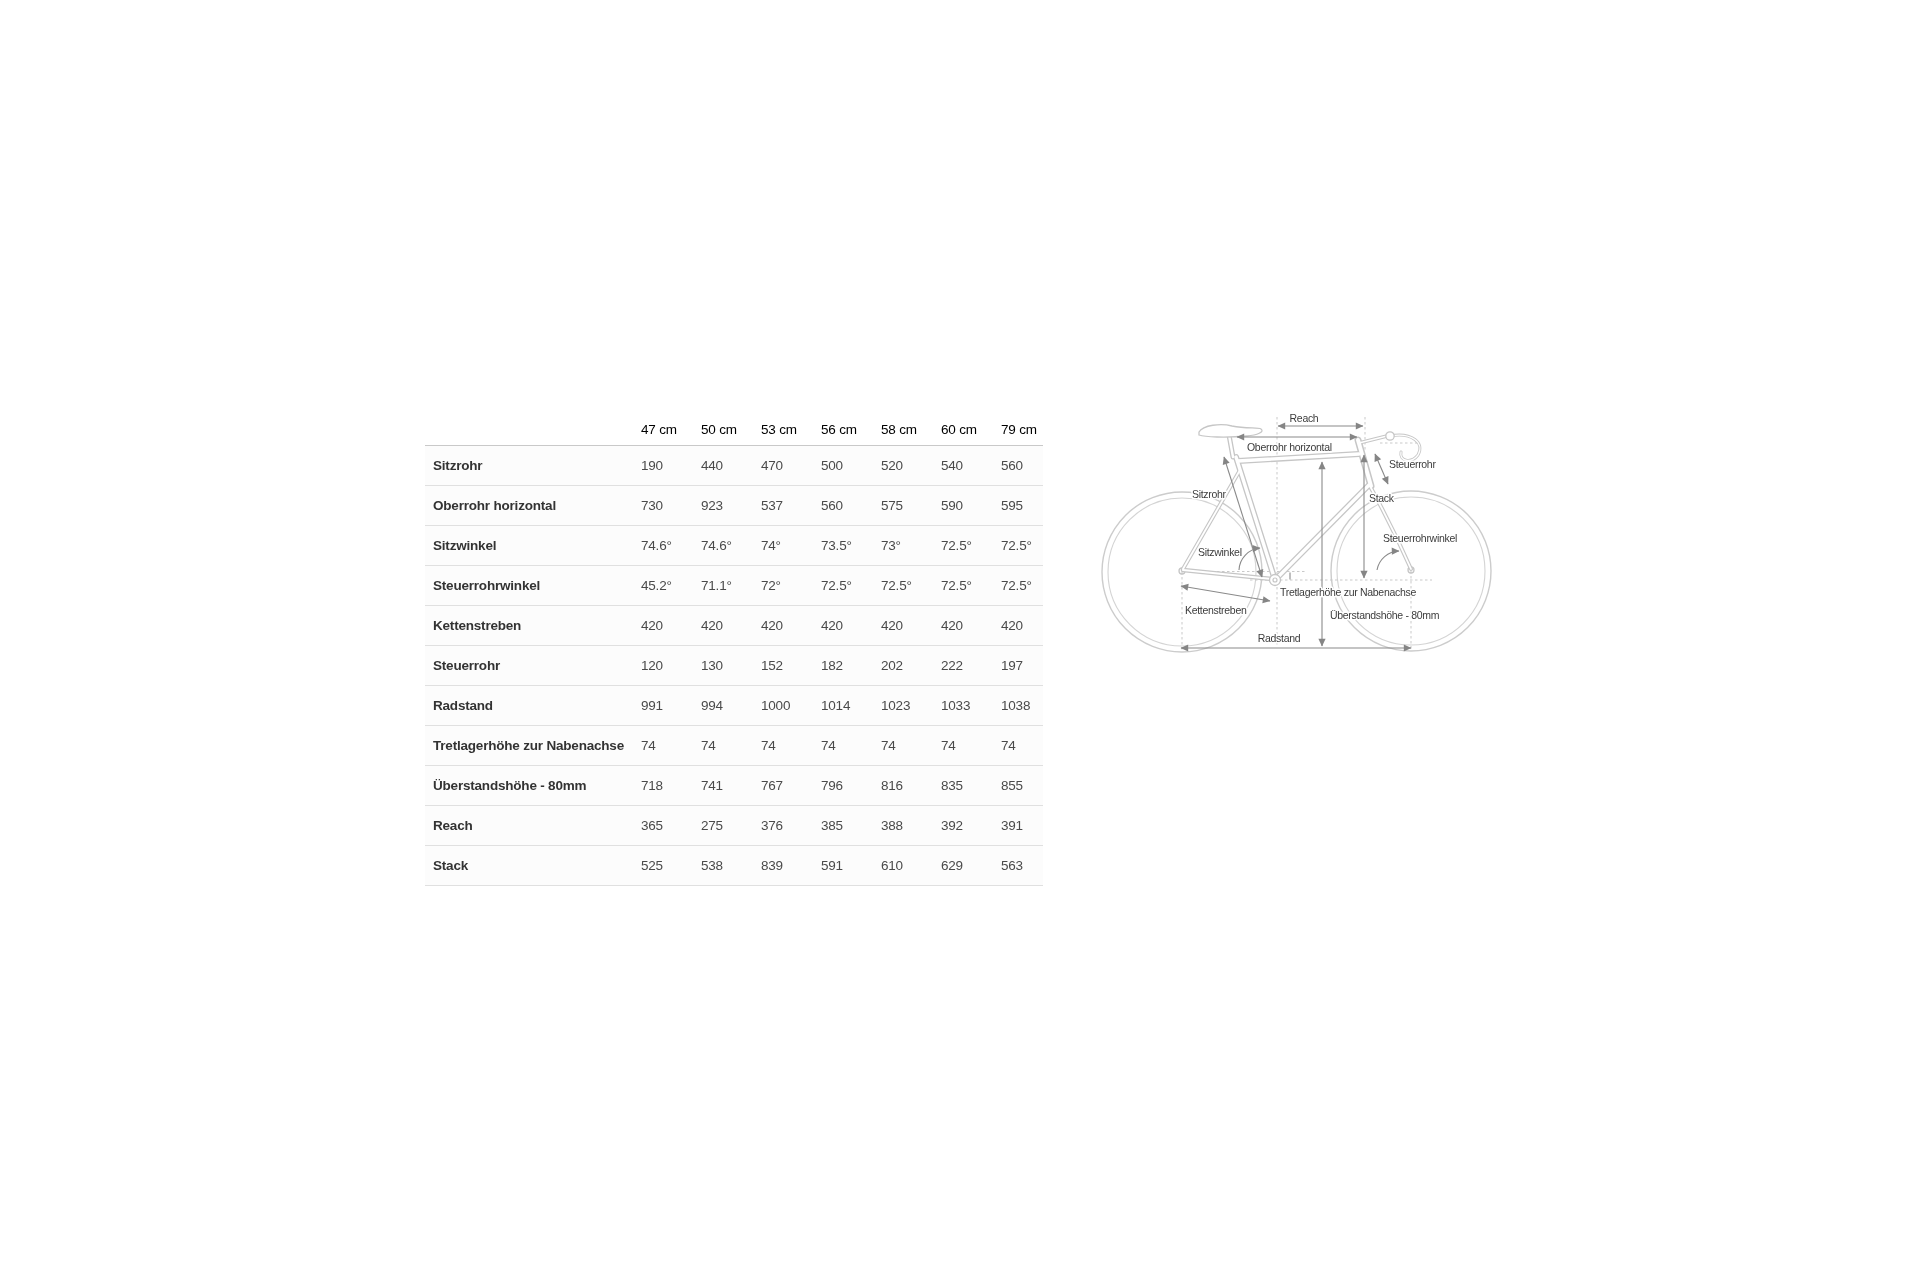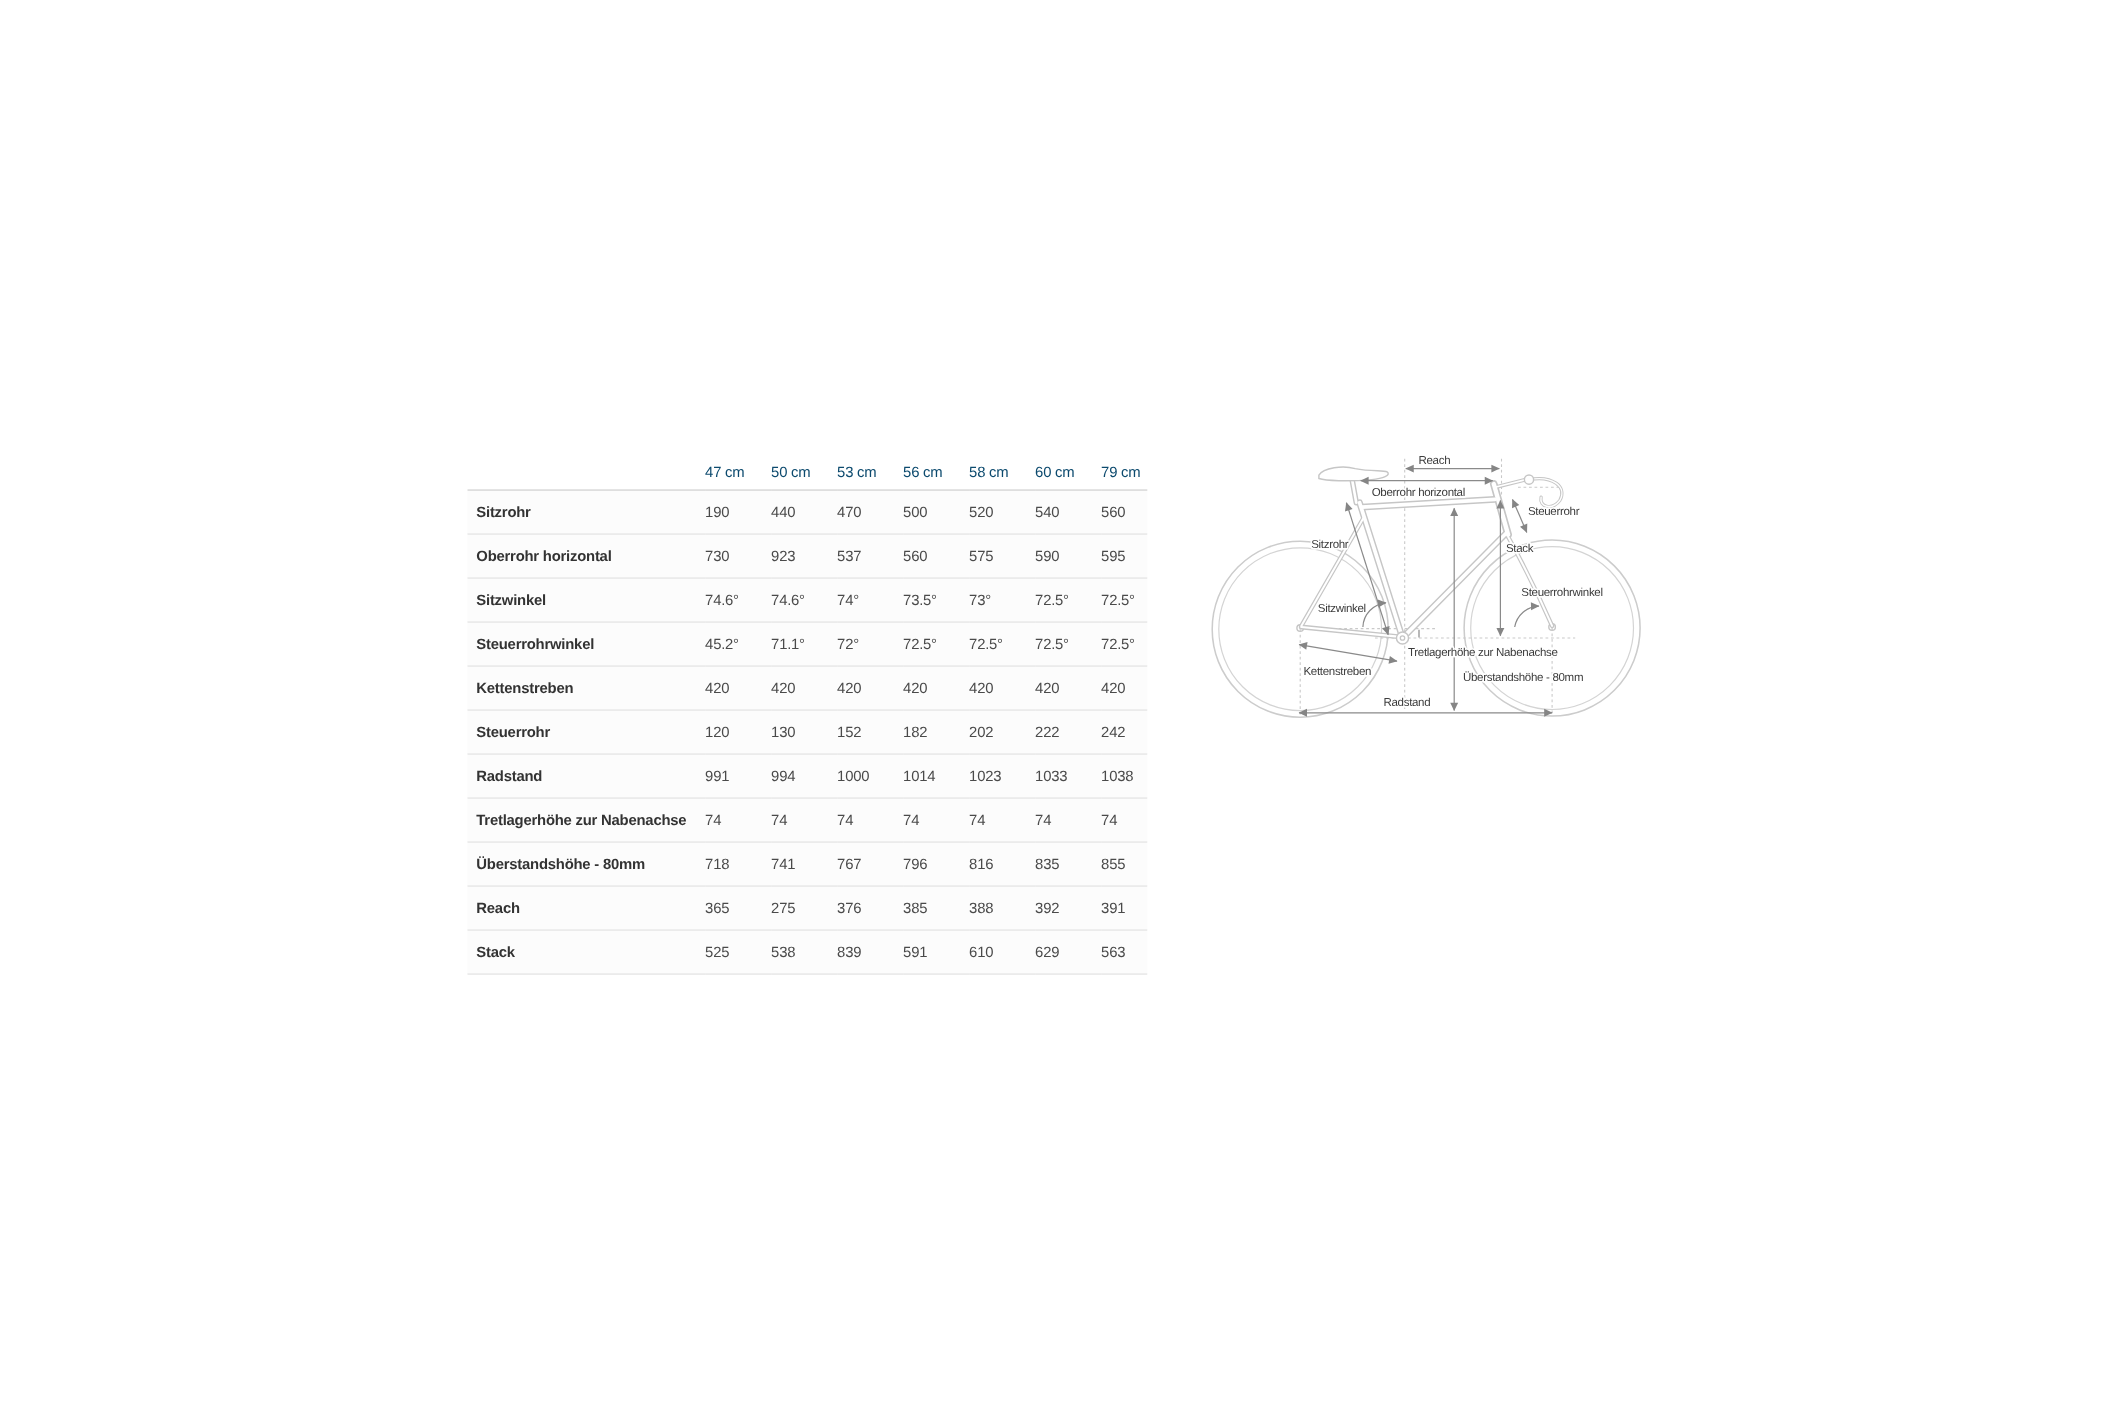--- a/index.html
+++ b/index.html
@@ -4,21 +4,21 @@
 <style>
   html,body{margin:0;padding:0;background:#ffffff;}
   body{width:1920px;height:1280px;position:relative;font-family:"Liberation Sans",sans-serif;overflow:hidden;}
 
   
   .geo-table-wrap{position:absolute;left:425px;top:414px;width:618px;}
   table.geo{border-collapse:collapse;width:618px;table-layout:fixed;}
   table.geo col.c-label{width:216px;}
   table.geo col.c-val{width:60px;}
   table.geo col.c-val-last{width:42px;}
-  table.geo thead th{height:31px;padding:0;font-size:13.5px;font-weight:400;color:#0c4a6e;
+  table.geo thead th{height:31px;padding:0;font-size:13.5px;font-weight:400;color:#000000;
     text-align:left;vertical-align:middle;letter-spacing:-0.2px;}
   table.geo thead tr{border-bottom:1px solid #c9c9c9;}
   table.geo tbody tr{height:40px;background:#fcfcfc;}
   table.geo tbody tr + tr{border-top:1px solid #e0e0e0;}
   table.geo tbody tr:last-child{border-bottom:1px solid #e0e0e0;}
   table.geo tbody th{padding:0 0 0 8px;font-size:13.5px;font-weight:700;color:#333333;
     text-align:left;vertical-align:middle;letter-spacing:-0.2px;white-space:nowrap;}
   table.geo tbody td{padding:0;font-size:13.5px;color:#4a4a4a;text-align:left;
     vertical-align:middle;letter-spacing:-0.2px;}
 
@@ -113,21 +113,21 @@
         <td>420</td>
       </tr>
       <tr>
         <th>Steuerrohr</th>
         <td>120</td>
         <td>130</td>
         <td>152</td>
         <td>182</td>
         <td>202</td>
         <td>222</td>
-        <td>242</td>
+        <td>197</td>
       </tr>
       <tr>
         <th>Radstand</th>
         <td>991</td>
         <td>994</td>
         <td>1000</td>
         <td>1014</td>
         <td>1023</td>
         <td>1033</td>
         <td>1038</td>

